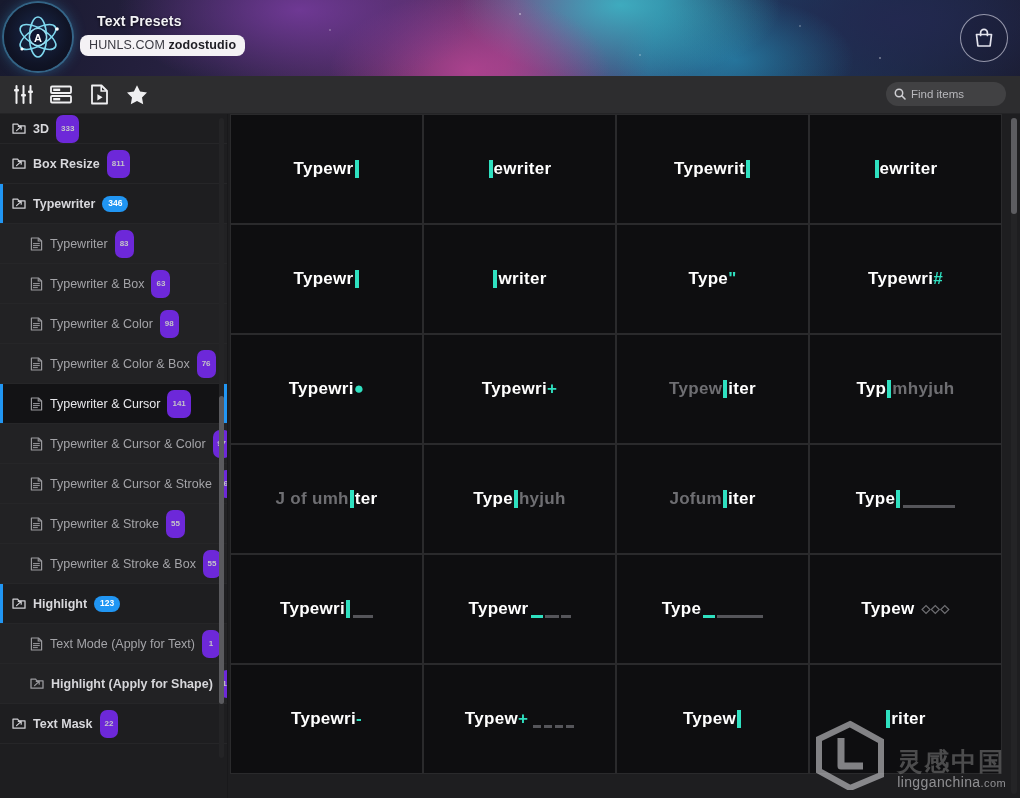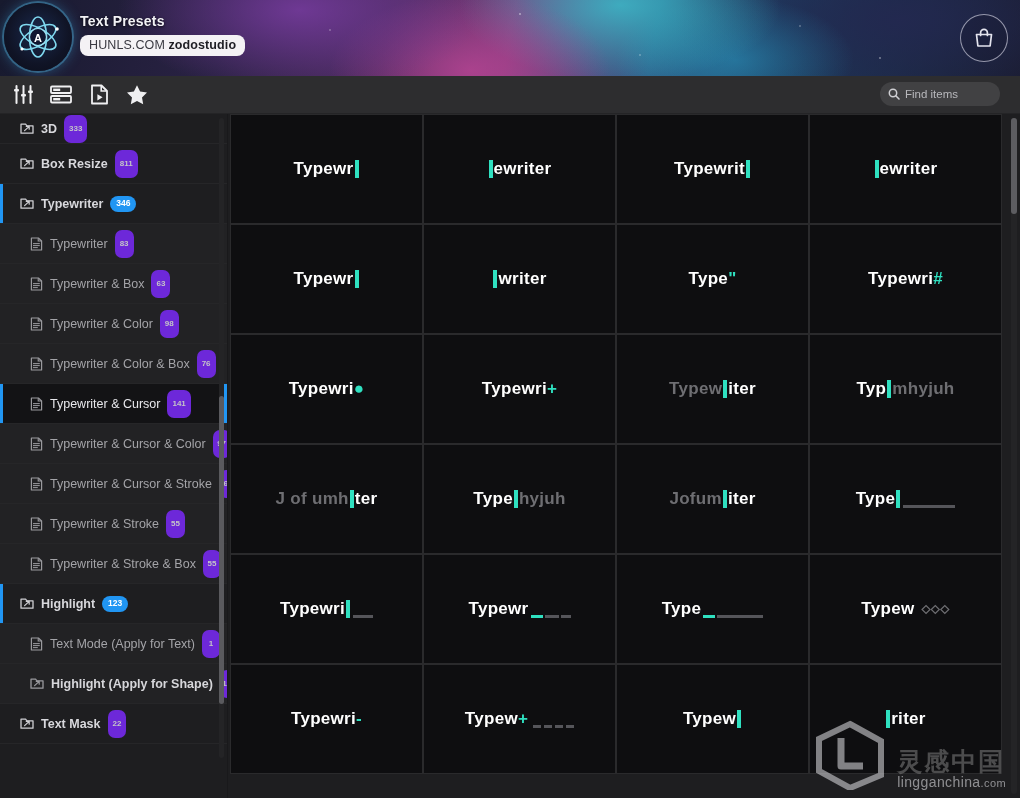--- a/index.html
+++ b/index.html
@@ -39,20 +39,21 @@
     position: absolute; left: 4px; top: 3px; width: 68px; height: 68px;
     border-radius: 50%;
     background: radial-gradient(circle at 50% 45%, #1a2a4e 0%, #101426 60%, #0a0c18 100%);
     box-shadow: 0 0 0 2px rgba(90,190,230,.35), 0 0 14px rgba(60,170,230,.45);
     display: flex; align-items: center; justify-content: center;
   }
   .title-block { position: absolute; left: 80px; top: 13px; }
   .app-title {
     color: #f2f2f5; font-size: 14px; font-weight: bold; letter-spacing:.2px;
     text-shadow: 0 1px 3px rgba(0,0,0,.8);
+    margin-left: 17px;
   }
   .domain-chip {
     margin-top: 6px; background: #f4f2f5; border-radius: 8px;
     padding: 3px 9px 4px 9px; display: inline-block;
     font-size: 12.5px; color: #3a3a42; letter-spacing: .1px;
   }
   .domain-chip .b { font-weight: bold; color: #1e1e24; }
   .bag-btn {
     position: absolute; right: 12px; top: 14px;
     width: 48px; height: 48px; border-radius: 50%;
@@ -65,39 +66,39 @@
   .toolbar {
     position: relative; height: 38px; width: 1020px; background: #2d2d2f;
     display: flex; align-items: center; border-bottom: 1px solid #242426;
   }
   .tb-icon {
     width: 38px; height: 38px; display: flex; align-items: center; justify-content: center;
     color: #f0f0f2;
   }
   .tb-icon:first-child { margin-left: 4px; }
   .search-box {
-    position: absolute; right: 20px; top: 6px;
+    position: absolute; right: 14px; top: 6px;
     width: 120px; height: 24px; border-radius: 12px; background: #414143;
     display: flex; align-items: center; padding: 0 8px; gap: 5px;
   }
   .search-box .ph { color: #b8b8bc; font-size: 11.5px; }
 
   
   .body-row { position: relative; display: flex; height: 684px; width: 1020px; }
 
   
   .sidebar {
     position: relative; width: 228px; height: 684px;
     background: #1e1e20; overflow: hidden;
     border-right: 1px solid #19191b;
   }
   .side-scroll { position: relative; }
   .side-item {
     position: relative; display: flex; align-items: center; gap: 7px;
-    height: 40px; padding-left: 20px; padding-right: 8px;
+    height: 40px; padding-left: 12px; padding-right: 8px;
     border-bottom: 1px solid #262628; color: #b9b9bd; font-size: 12.5px;
     white-space: nowrap;
   }
   .side-item.child { padding-left: 30px; background: #222224; color: #a4a4a8; }
   .side-item.group { background: #1e1e20; color: #d8d8dc; font-weight: bold; }
   .side-item.sel-group::before,
   .side-item.active-left::before {
     content:""; position:absolute; left:0; top:0; bottom:0; width:3px; background:#2196f3;
   }
   .side-item.selected { background: #131315; color: #e8e8ec; }

